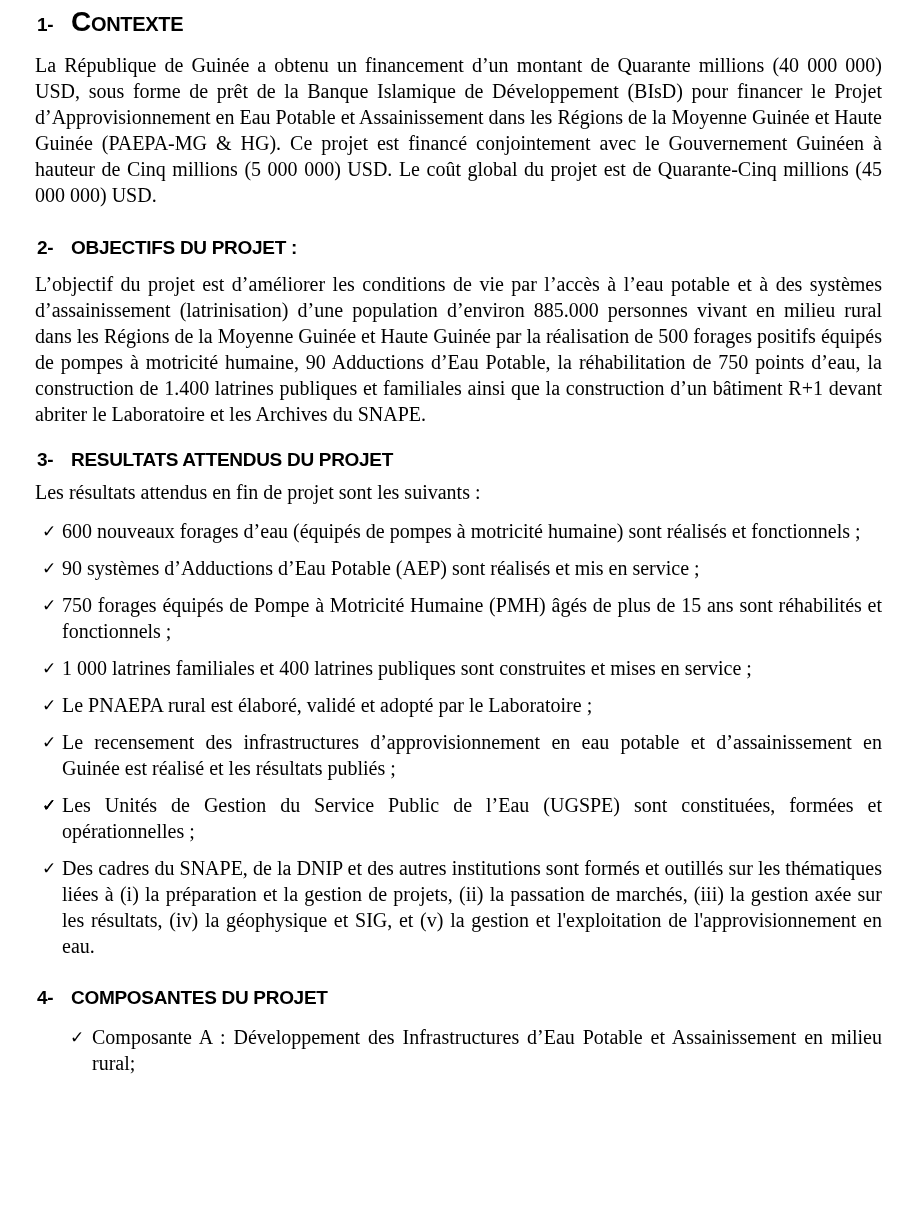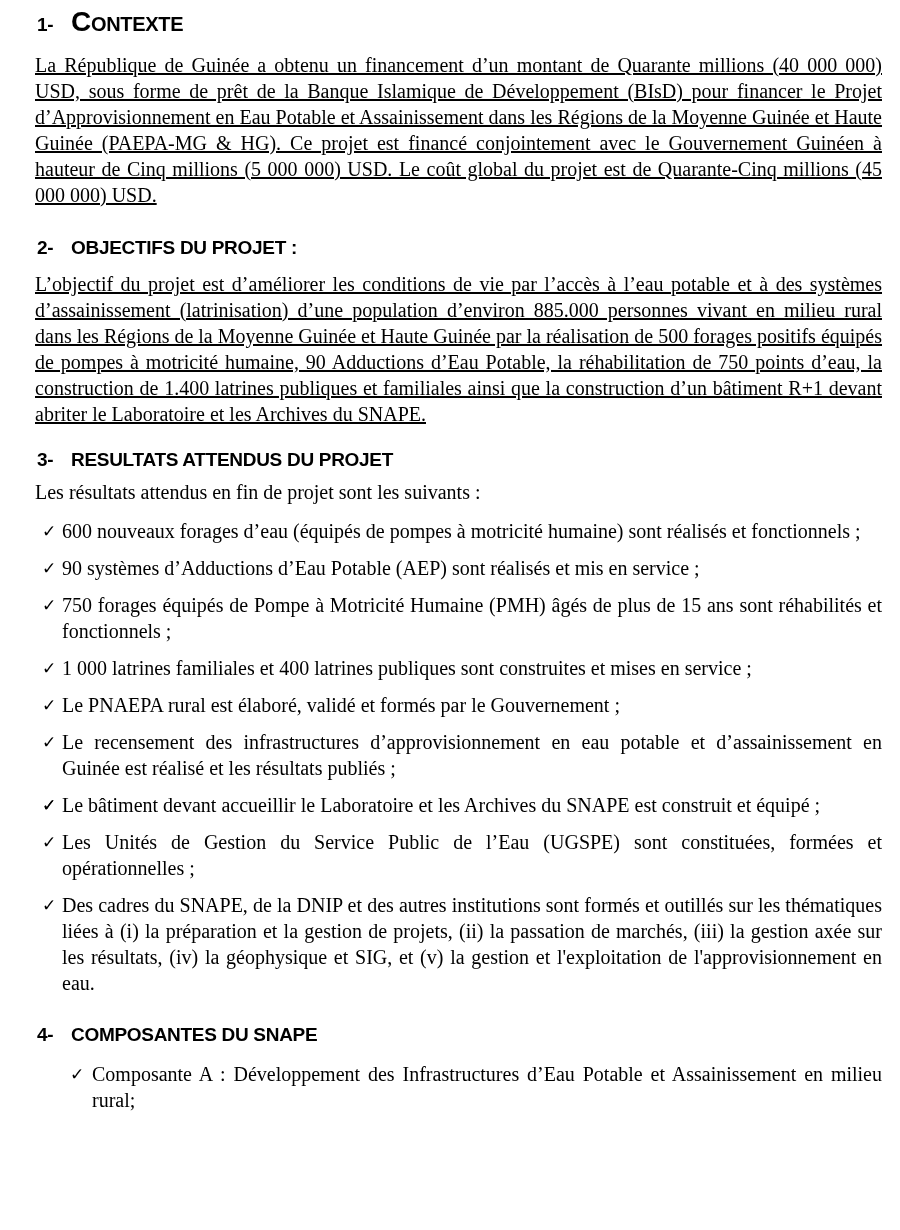--- a/index.html
+++ b/index.html
@@ -38,21 +38,20 @@
     font-variant: small-caps;
     font-size: 28px;
   }
   .h1 { margin-bottom: 15px; }
   .h2 { margin-bottom: 11px; }
   .h3 { margin-bottom: 7px; }
   .h4 { margin-top: 27px; margin-bottom: 14px; }
   .body-par {
     margin: 0;
     text-align: justify;
-    text-decoration: underline;
   }
   .par-1 { margin-bottom: 28px; }
   .par-2 { margin-bottom: 21px; }
   .intro {
     margin: 6px 0 13px 0;
     text-align: left;
   }
   .intro-components {
     margin-bottom: 9px;
   }
@@ -125,48 +124,47 @@
       <li class="check-item">
         <span class="check">✓</span>
         <span class="item-text">750 forages équipés de Pompe à Motricité Humaine (PMH) âgés de plus de 15 ans sont réhabilités et fonctionnels ;</span>
       </li>
       <li class="check-item">
         <span class="check">✓</span>
         <span class="item-text">1 000 latrines familiales et 400 latrines publiques sont construites et mises en service ;</span>
       </li>
       <li class="check-item">
         <span class="check">✓</span>
-        <span class="item-text">Le PNAEPA rural est élaboré, validé et formés par le Gouvernement ;</span>
+        <span class="item-text">Le PNAEPA rural est élaboré, validé et adopté par le Laboratoire ;</span>
       </li>
       <li class="check-item">
         <span class="check">✓</span>
         <span class="item-text">Le recensement des infrastructures d’approvisionnement en eau potable et d’assainissement en Guinée est réalisé et les résultats publiés ;</span>
       </li>
       <li class="check-item">
         <span class="check">✓</span>
       </li>
       <li class="check-item">
         <span class="check">✓</span>
-        <span class="item-text">Le bâtiment devant accueillir le Laboratoire et les Archives du SNAPE est construit et équipé ;</span>
       </li>
       <li class="check-item">
         <span class="check">✓</span>
         <span class="item-text">Les Unités de Gestion du Service Public de l’Eau (UGSPE) sont constituées, formées et opérationnelles ;</span>
       </li>
       <li class="check-item">
         <span class="check">✓</span>
         <span class="item-text">Des cadres du SNAPE, de la DNIP et des autres institutions sont formés et outillés sur les thématiques liées à (i) la préparation et la gestion de projets, (ii) la passation de marchés, (iii) la gestion axée sur les résultats, (iv) la géophysique et SIG, et (v) la gestion et l'exploitation de l'approvisionnement en eau.</span>
       </li>
     </ul>
   </section>
 
   <section>
     <h2 class="heading h4">
       <span class="hnum">4-</span>
-      <span class="htitle">COMPOSANTES DU SNAPE</span>
+      <span class="htitle">COMPOSANTES DU PROJET</span>
     </h2>
 
     <ul class="check-list components-list">
       <li class="check-item">
         <span class="check">✓</span>
         <span class="lead">Composante A :</span>
         <span class="item-text">Développement des Infrastructures d’Eau Potable et Assainissement en milieu rural;</span>
       </li>
     </ul>
   </section>

